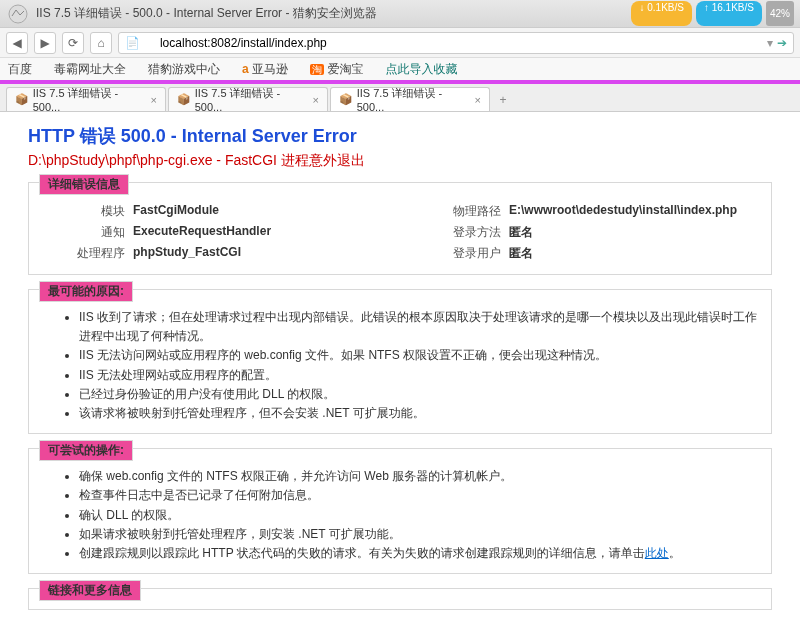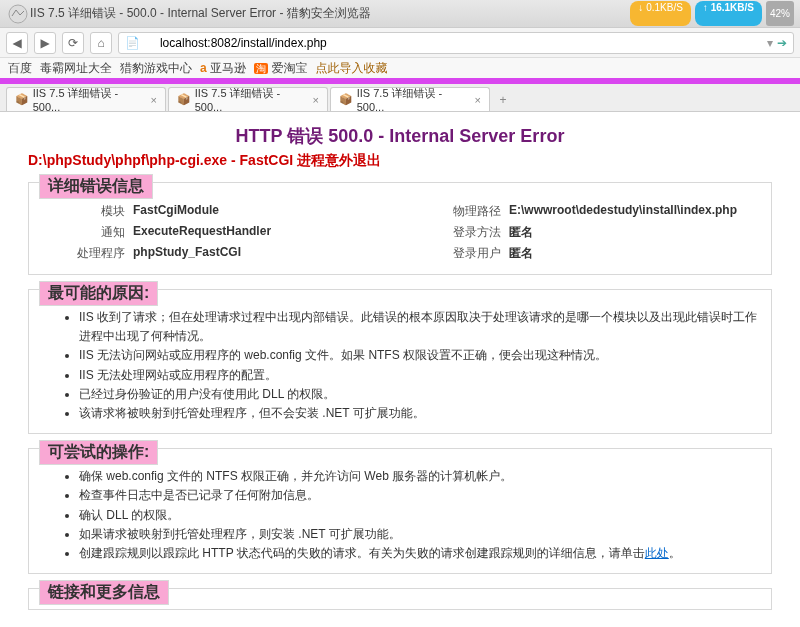--- a/index.html
+++ b/index.html
@@ -1,40 +1,40 @@
 <!DOCTYPE html>
 <html><head>
 <meta charset="utf-8">
 <style>
 * { margin: 0; padding: 0; box-sizing: border-box; font-family: "Microsoft YaHei", SimSun, Arial, sans-serif; }
 body { background: #fff; font-size: 12px; color: #333; }
 .titlebar { height: 28px; background: linear-gradient(#e8e8e8,#d8d8d8); display: flex; align-items: center; padding: 0 6px; border-bottom: 1px solid #ccc; }
 .titlebar .logo { width: 24px; height: 24px; display: flex; align-items: center; justify-content: center; }
-.titlebar .title { flex: 1; font-size: 12px; color: #444; }
+.titlebar .title { flex: 1; font-size: 12px; color: #444; margin-left: 6px; }
 .titlebar .stats { display: flex; gap: 4px; text-align: right; }
 .stat-badge { padding: 1px 8px; border-radius: 8px; color: #fff; font-size: 10px; }
 .stat-dn { background: #f7b731; }
-.stat-up { background: #2eb4e6; font-weight: bold; }
+.stat-up { background: #2eb4e6; }
 .stat-pct { background: #aaa; padding: 7px 4px; border-radius: 3px; }
 .navbar { height: 30px; background: #f4f4f4; border-bottom: 1px solid #ddd; display: flex; align-items: center; padding: 0 6px; gap: 6px; }
 .nav-btn { width: 22px; height: 22px; border: 1px solid #ccc; border-radius: 3px; background: #fff; display: flex; align-items: center; justify-content: center; font-size: 12px; color: #666; cursor: pointer; }
 .urlbox { flex: 1; height: 22px; border: 1px solid #ccc; border-radius: 3px; background: #fff; display: flex; align-items: center; padding: 0 6px; gap: 4px; }
 .urlbox input { flex: 1; border: none; outline: none; font-size: 12px; padding-left: 16px; }
-.bookmarks { height: 26px; background: #f8f8f8; border-bottom: 6px solid #d946ef; display: flex; align-items: center; padding: 0 8px; gap: 8px; font-size: 12px; color: #444; }
+.bookmarks { height: 26px; background: #f8f8f8; border-bottom: 4px solid #d946ef; display: flex; align-items: center; padding: 0 8px; gap: 22px; font-size: 12px; color: #444; }
 .bookmarks span { cursor: pointer; }
 .tabbar { height: 28px; background: #eee; border-bottom: 1px solid #ccc; display: flex; align-items: flex-end; padding: 0 6px; gap: 2px; }
 .tab { height: 24px; padding: 0 8px; background: #f9f9f9; border: 1px solid #ccc; border-bottom: none; border-radius: 3px 3px 0 0; display: flex; align-items: center; gap: 4px; font-size: 11px; max-width: 160px; cursor: pointer; }
 .tab.active { background: #fff; }
 .tab .close { margin-left: 4px; color: #888; }
 .tab-add { width: 22px; height: 22px; display: flex; align-items: center; justify-content: center; color: #888; cursor: pointer; }
 .content { padding: 12px 28px; }
-h1 { color: #701a75; font-size: 18px; font-weight: bold; margin-bottom: 4px; text-align: center; }
-h2 { color: #c00; font-size: 14px; font-weight: bold; margin-bottom: 12px; }
+h1 { color: #1d4ed8; font-size: 18px; font-weight: bold; margin-bottom: 4px; }
+h2 { color: #c00; font-size: 14px; font-weight: normal; margin-bottom: 12px; }
 .panel { border: 1px solid #d8d8d8; background: #fff; margin-bottom: 14px; padding: 10px 14px; position: relative; }
-.panel-title { position: absolute; top: -9px; left: 10px; background: #f9a8d4; border: 1px solid #d8d8d8; padding: 1px 8px; font-size: 16px; font-weight: bold; }
+.panel-title { position: absolute; top: -9px; left: 10px; background: #ec4899; border: 1px solid #d8d8d8; padding: 1px 8px; font-size: 12px; font-weight: bold; }
 .detail-grid { display: flex; gap: 38px; margin-top: 8px; }
 .dcol { flex: 1; }
 .drow { display: flex; padding: 2px 0; font-size: 12px; }
 .dlabel { width: 90px; text-align: right; color: #555; padding-right: 8px; }
 .dval { flex: 1; font-weight: bold; color: #333; }
 ul.plain { list-style: disc; padding-left: 36px; font-size: 12px; line-height: 1.6; margin-top: 8px; }
 a { color: #06c; }
 </style>
 </head>
 <body>
@@ -66,21 +66,21 @@
     <span style="color:#4a9">➔</span>
   </div>
 </div>
 
 <div class="bookmarks">
   <span>百度</span>
   <span>毒霸网址大全</span>
   <span>猎豹游戏中心</span>
   <span><b style="color:#e47911">a</b> <span>亚马逊</span></span>
   <span><span style="background:#f60;color:#fff;padding:0 2px;border-radius:2px;font-size:10px">淘</span> <span>爱淘宝</span></span>
-  <span style="color:#a16207">点此导入收藏</span>
+  <span style="color:#0f766e">点此导入收藏</span>
 </div>
 
 <div class="tabbar">
   <div class="tab">
       <span>📦</span>
       <span>IIS 7.5 详细错误 - 500...</span>
       <span class="close">×</span>
     </div>
   <div class="tab">
       <span>📦</span>

